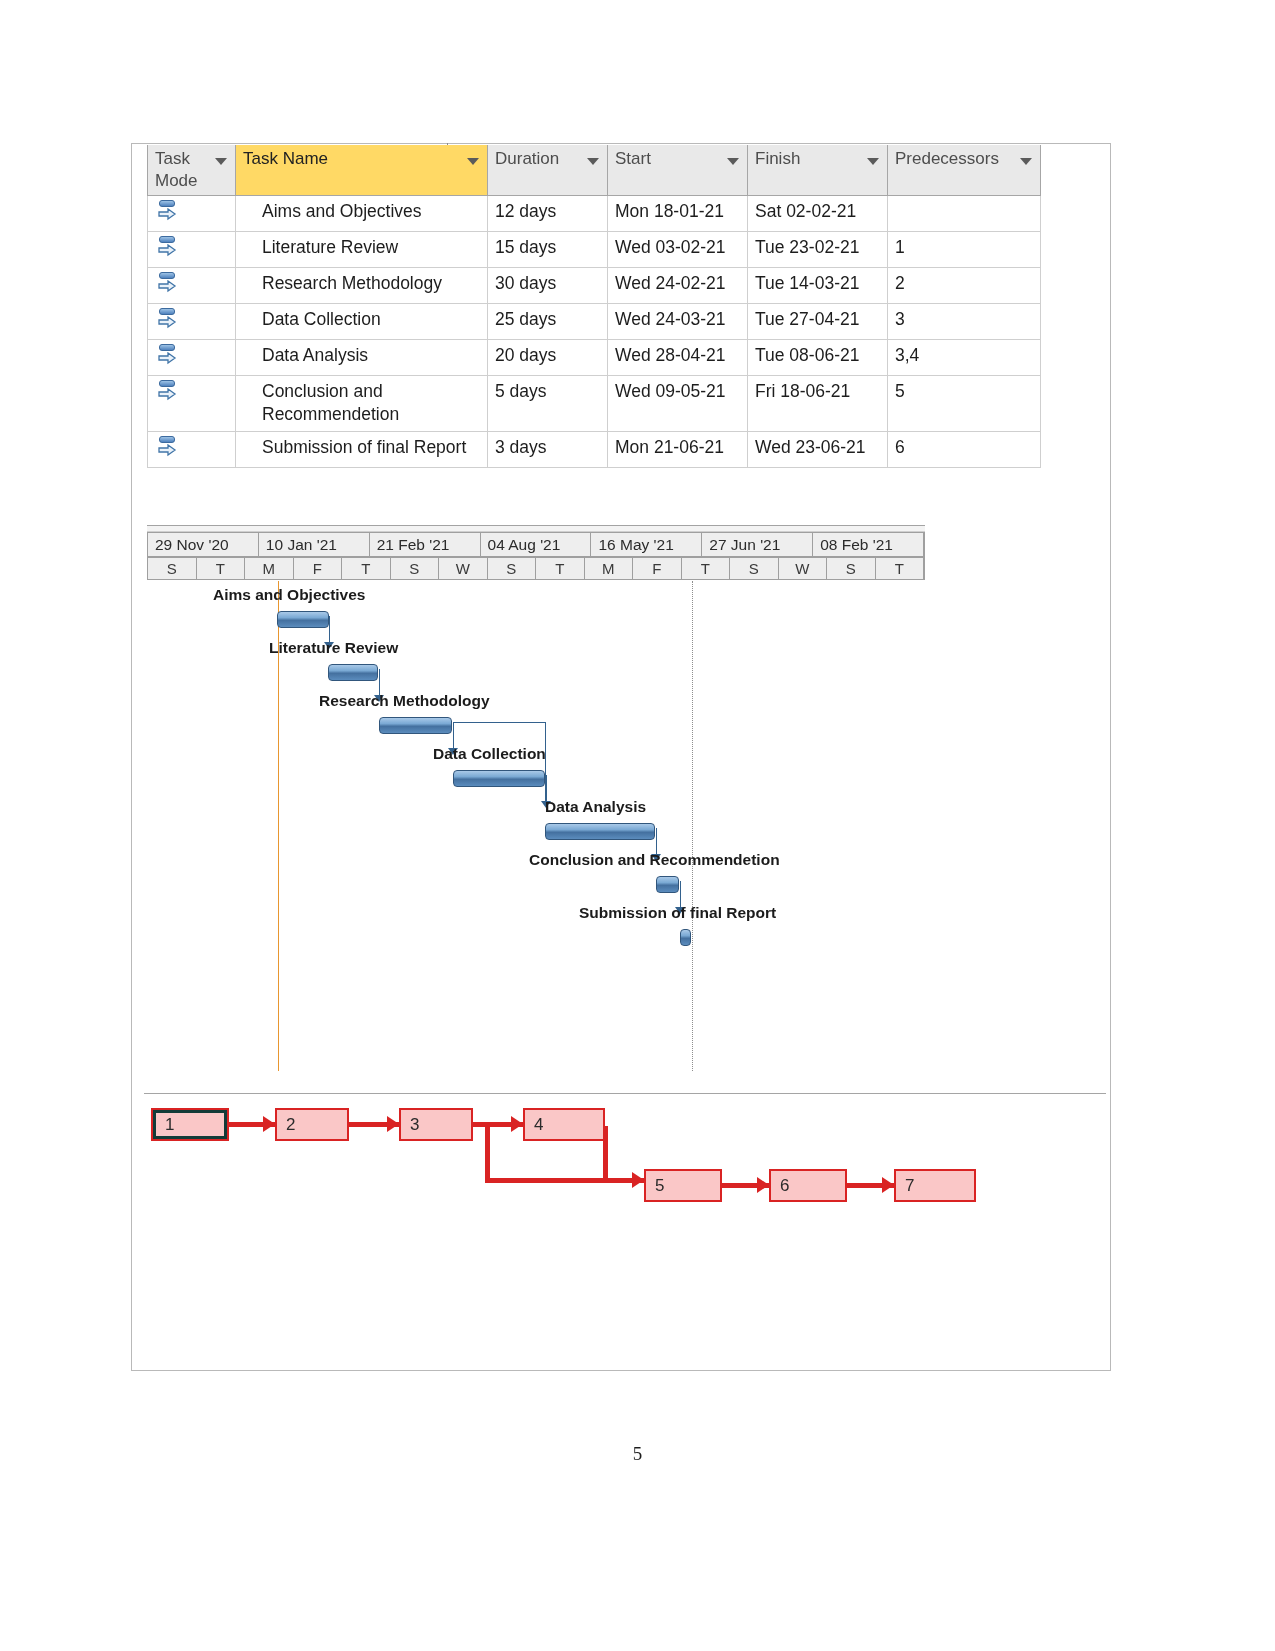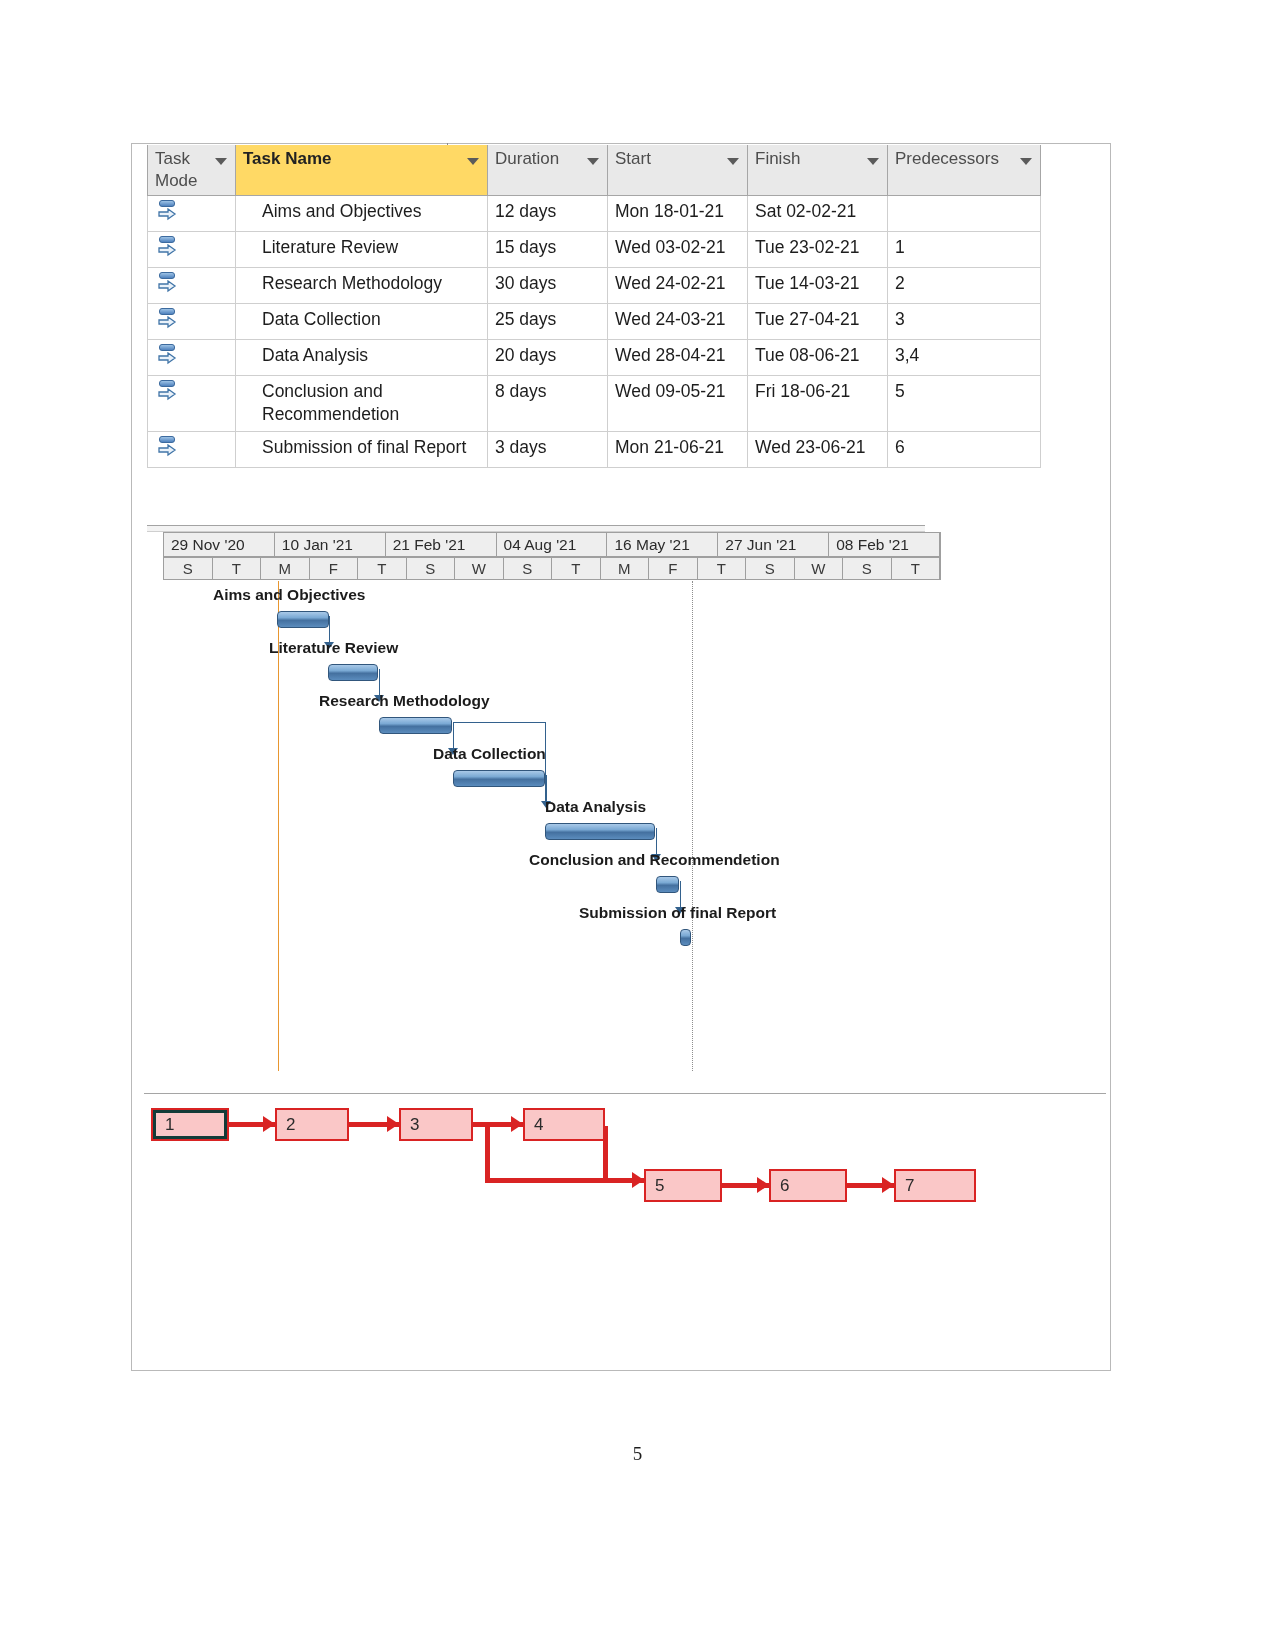--- a/index.html
+++ b/index.html
@@ -75,21 +75,20 @@
     text-align: left;
     vertical-align: top;
     font-weight: normal;
     color: #4d4d4d;
     font-size: 17px;
     position: relative;
   }
   table.pj thead th.hl {
     background: #ffd965;
     color: #222;
-    font-weight: bold;
   }
   .hdr-label { display: block; line-height: 1.28; }
   .filter-arrow {
     position: absolute;
     right: 8px;
     top: 13px;
     width: 0; height: 0;
     border-left: 6px solid transparent;
     border-right: 6px solid transparent;
     border-top: 7px solid #5b5b5b;
@@ -140,21 +139,20 @@
     border-top: 1px solid #a3a3a3;
     border-bottom: 1px solid #cfcfcf;
   }
   .tl-row {
     position: absolute;
     left: 0;
     display: flex;
     box-sizing: border-box;
     background: #eeeeee;
     border: 1px solid #9f9f9f;
-    margin-left: 16px;
   }
   .tl-row.major { top: 7px; height: 25px; width: 778px; }
   .tl-row.minor { top: 32px; height: 23px; width: 778px; }
   .tl-cell {
     box-sizing: border-box;
     border-right: 1px solid #9f9f9f;
     font-size: 15.5px;
     color: #2b2b2b;
     display: flex;
     align-items: center;
@@ -400,21 +398,21 @@
         <tr>
           <td class="mode-cell">
             <span class="mode-icon">
               <span class="bar"></span>
               <svg width="20" height="14" viewBox="0 0 20 14">
                 <path d="M1 4 h9 V1 l7 5 -7 5 V8 H1 Z" fill="#eaf2fa" stroke="#4175a8" stroke-width="1.3"></path>
               </svg>
             </span>
           </td>
           <td class="name-cell"><span>Conclusion and Recommendetion</span></td>
-          <td><span>8 days</span></td>
+          <td><span>5 days</span></td>
           <td><span>Wed 09-05-21</span></td>
           <td><span>Fri 18-06-21</span></td>
           <td><span>5</span></td>
         </tr>
         <tr>
           <td class="mode-cell">
             <span class="mode-icon">
               <span class="bar"></span>
               <svg width="20" height="14" viewBox="0 0 20 14">
                 <path d="M1 4 h9 V1 l7 5 -7 5 V8 H1 Z" fill="#eaf2fa" stroke="#4175a8" stroke-width="1.3"></path>

